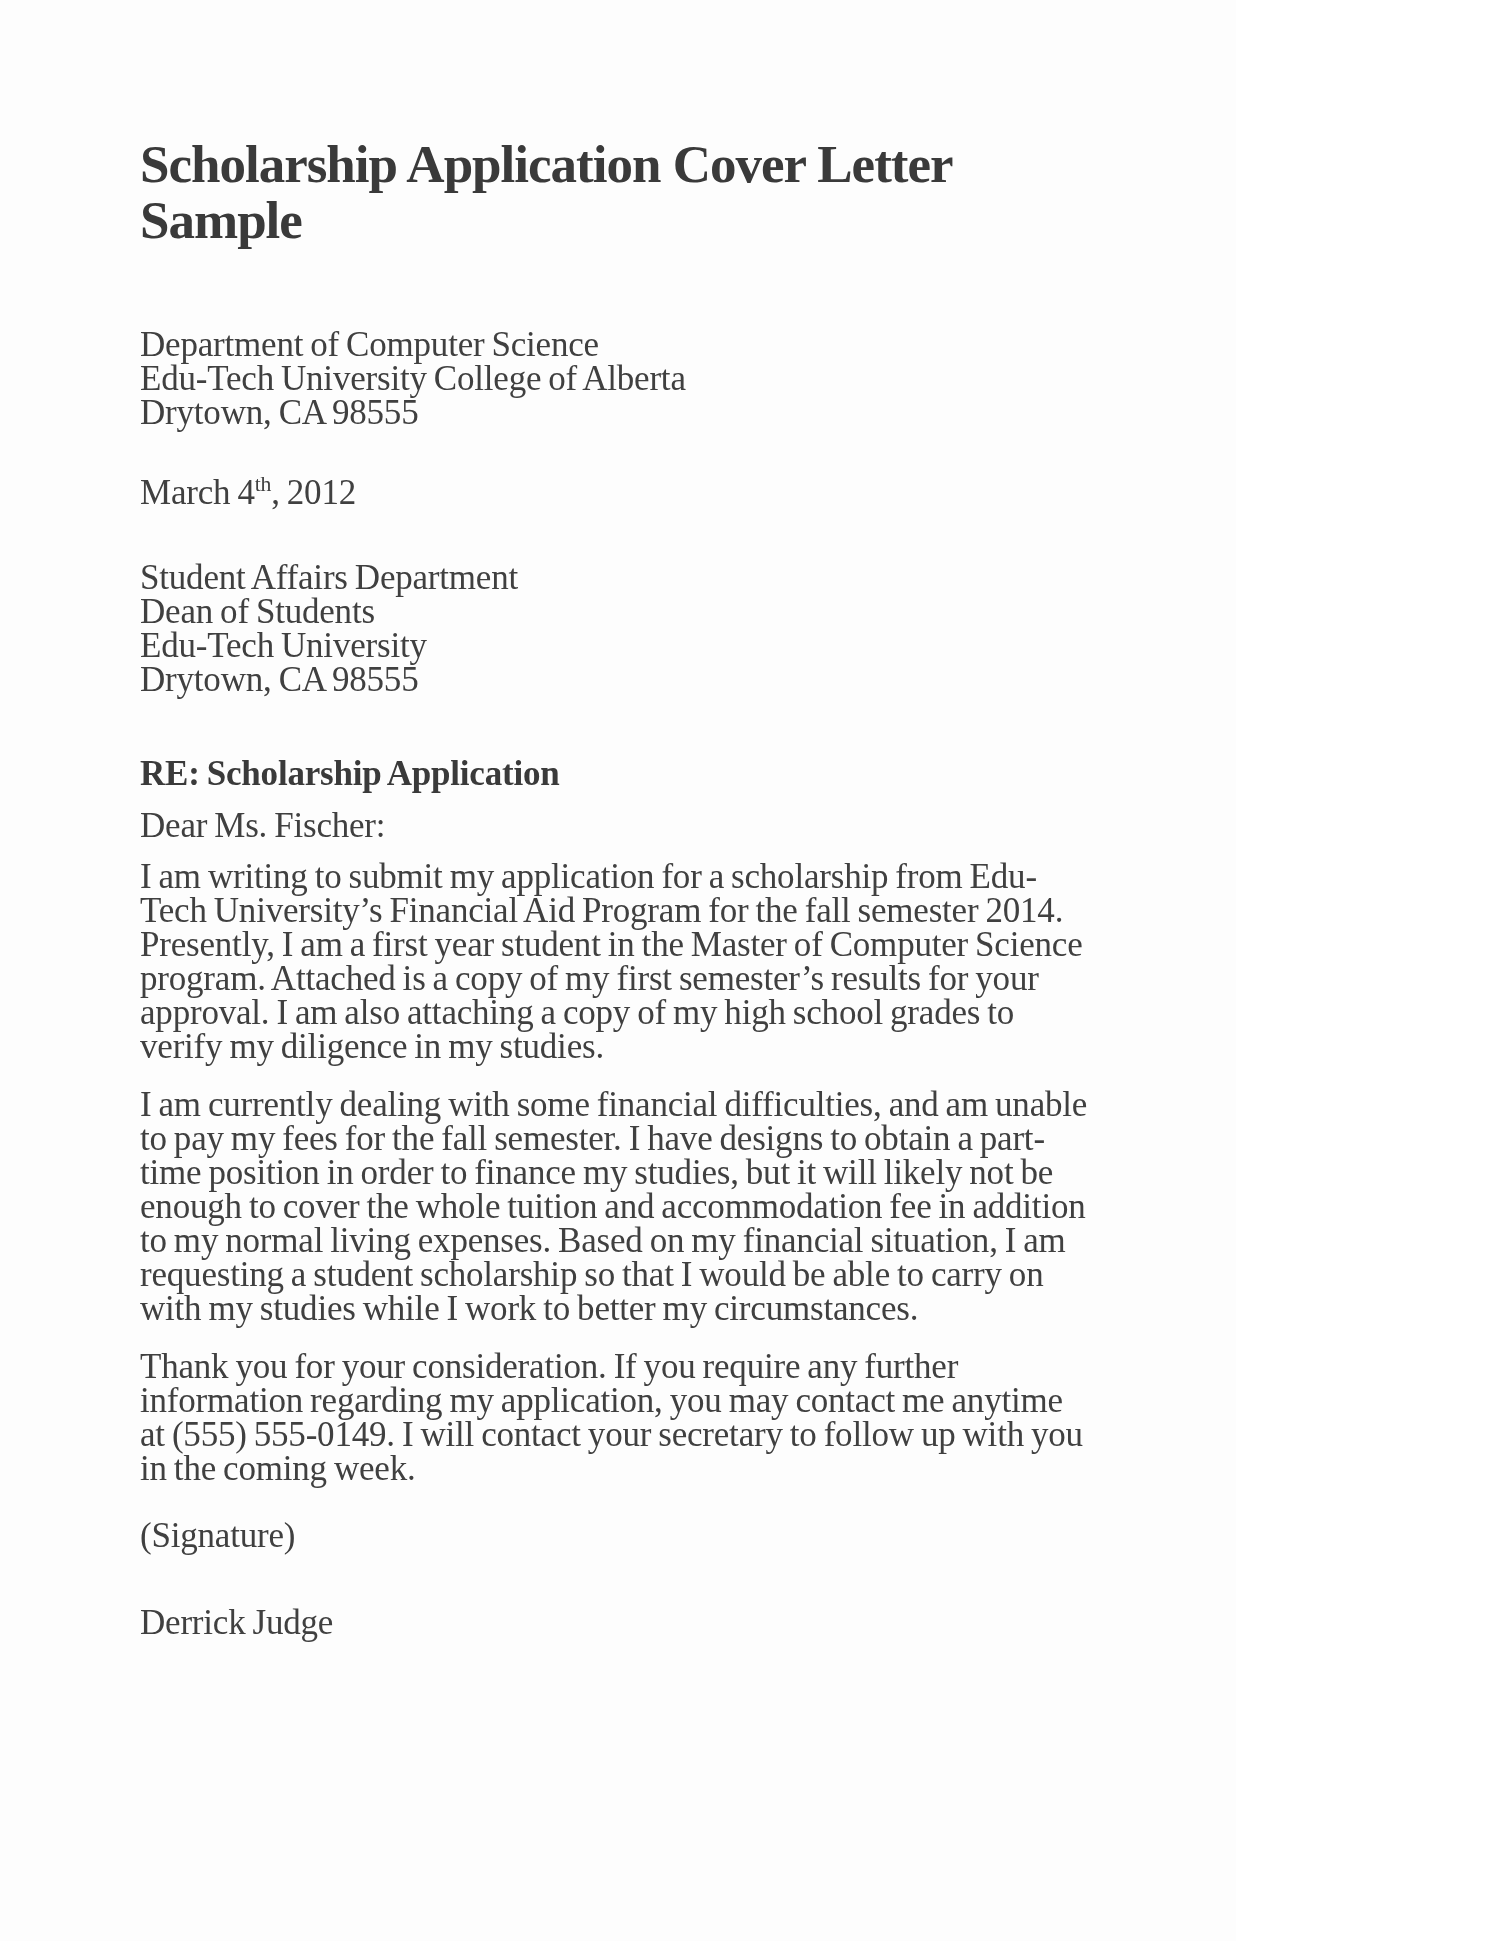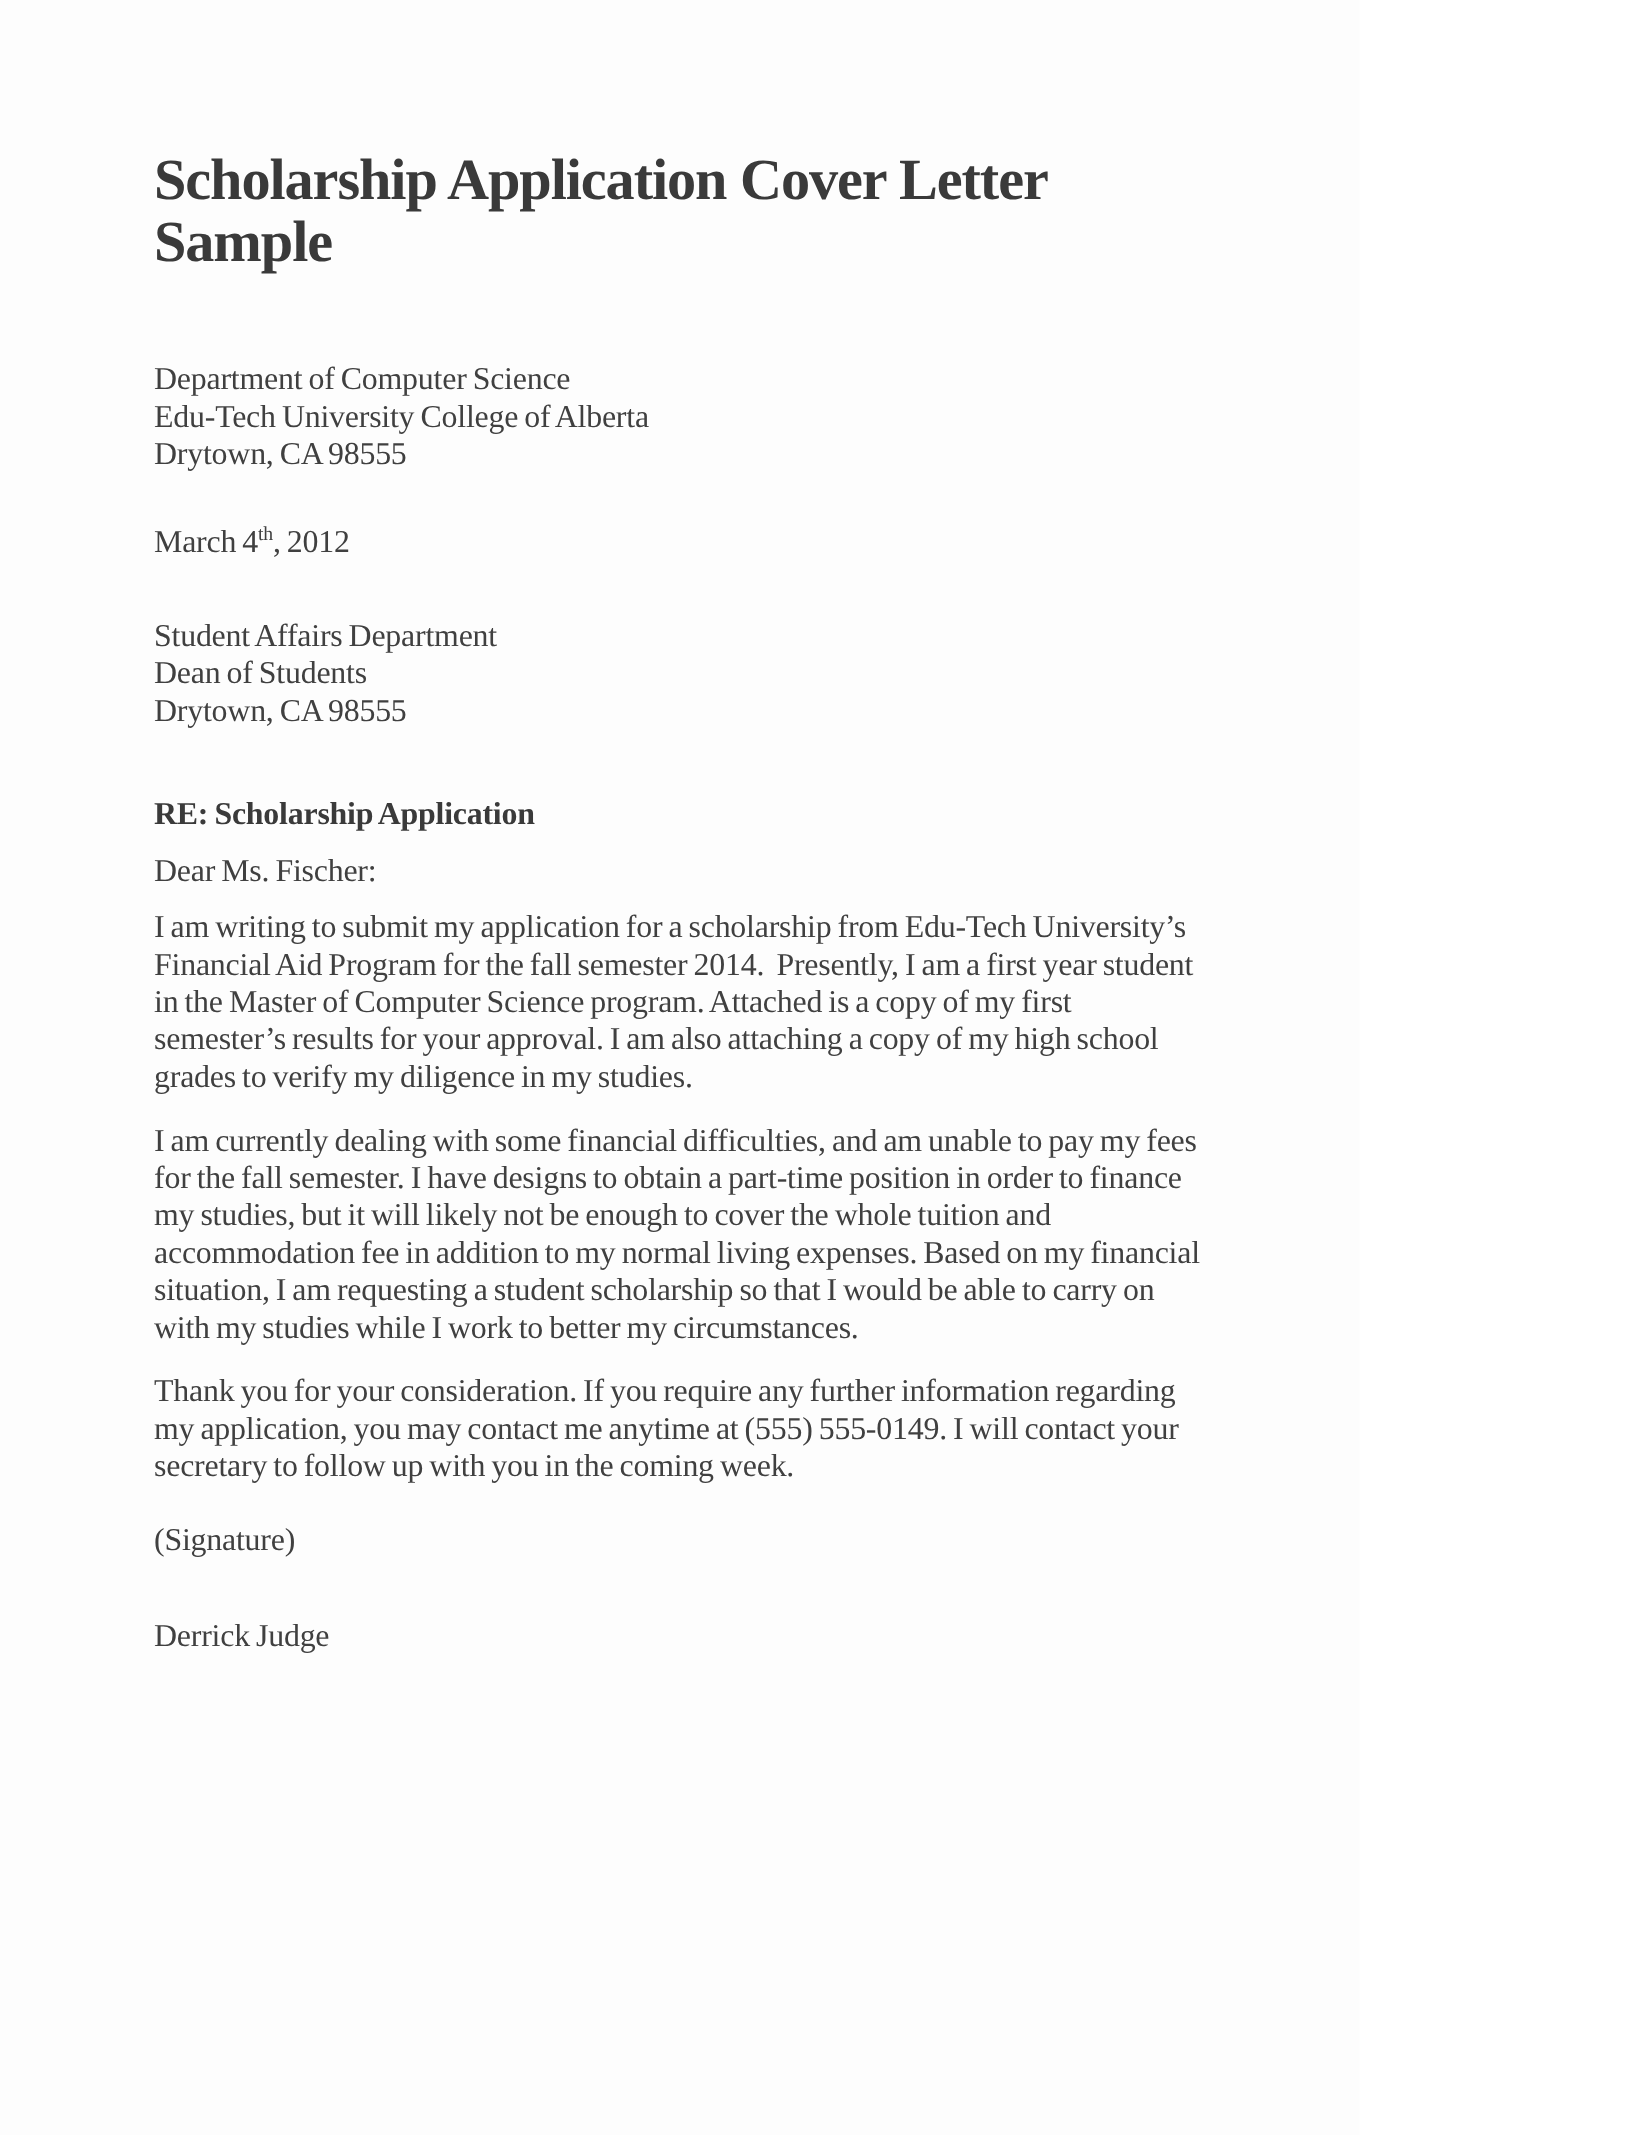--- a/index.html
+++ b/index.html
@@ -16,21 +16,21 @@
   }
   .doc-title {
     font-size: 53px;
     line-height: 56px;
     font-weight: 700;
     letter-spacing: -1px;
     color: #3a3a3a;
     margin: 0;
   }
   .block {
-    font-size: 29px;
+    font-size: 35px;
     line-height: 34px;
     letter-spacing: -0.2px;
     word-spacing: -1.5px;
   }
   .sender    { margin-top: 80px; }
   .date      { margin-top: 46px; }
   .recipient { margin-top: 51px; }
   .subject   { margin-top: 60px; font-weight: 700; color: #3a3a3a; font-family: Liberation Serif, serif; }
   .salutation{ margin-top: 18px; }
   .para      { margin: 24px 0 0 0; white-space: pre-wrap; }
@@ -57,20 +57,21 @@
     <div>Drytown, CA 98555</div>
   </div>
 
   <div class="block date">
     <span>March 4</span><sup class="ordinal">th</sup><span>, 2012</span>
   </div>
 
   <div class="block recipient">
     <div>Student Affairs Department</div>
     <div>Dean of Students</div>
+    <div>Edu-Tech University</div>
     <div>Drytown, CA 98555</div>
   </div>
 
   <div class="block subject">RE: Scholarship Application</div>
 
   <div class="block salutation">Dear Ms. Fischer:</div>
 
   <p class="block para para-first">I am writing to submit my application for a scholarship from Edu-Tech University’s Financial Aid Program for the fall semester 2014.  Presently, I am a first year student in the Master of Computer Science program. Attached is a copy of my first semester’s results for your approval. I am also attaching a copy of my high school grades to verify my diligence in my studies.</p>
 
   <p class="block para">I am currently dealing with some financial difficulties, and am unable to pay my fees for the fall semester. I have designs to obtain a part-time position in order to finance my studies, but it will likely not be enough to cover the whole tuition and accommodation fee in addition to my normal living expenses. Based on my financial situation, I am requesting a student scholarship so that I would be able to carry on with my studies while I work to better my circumstances.</p>

